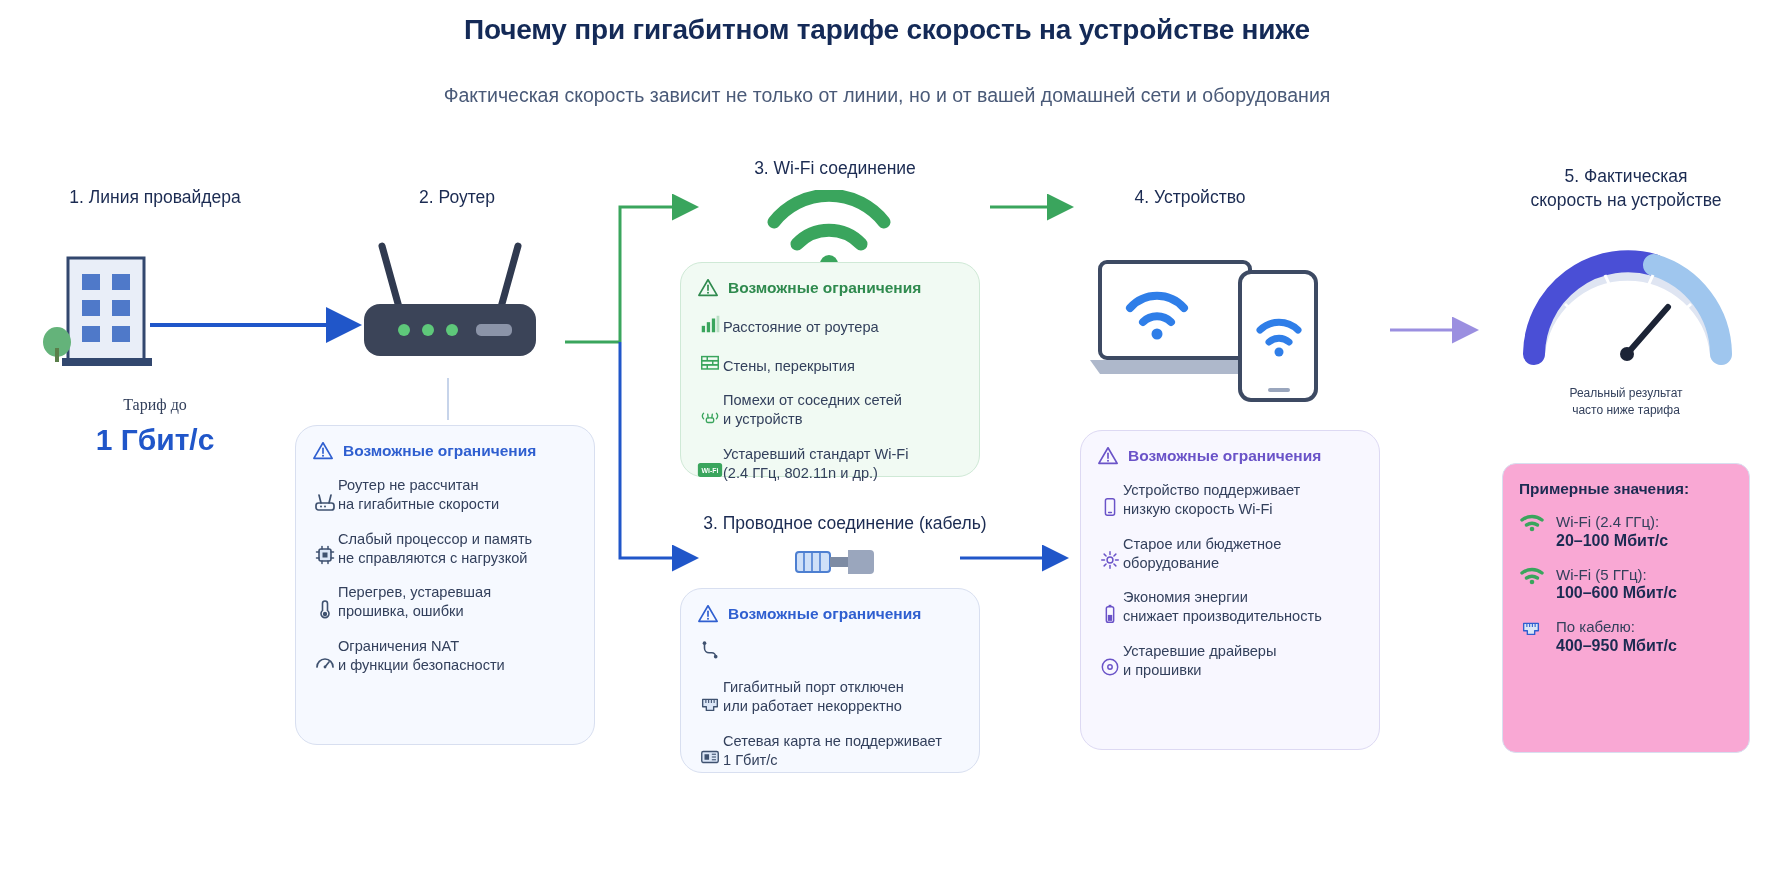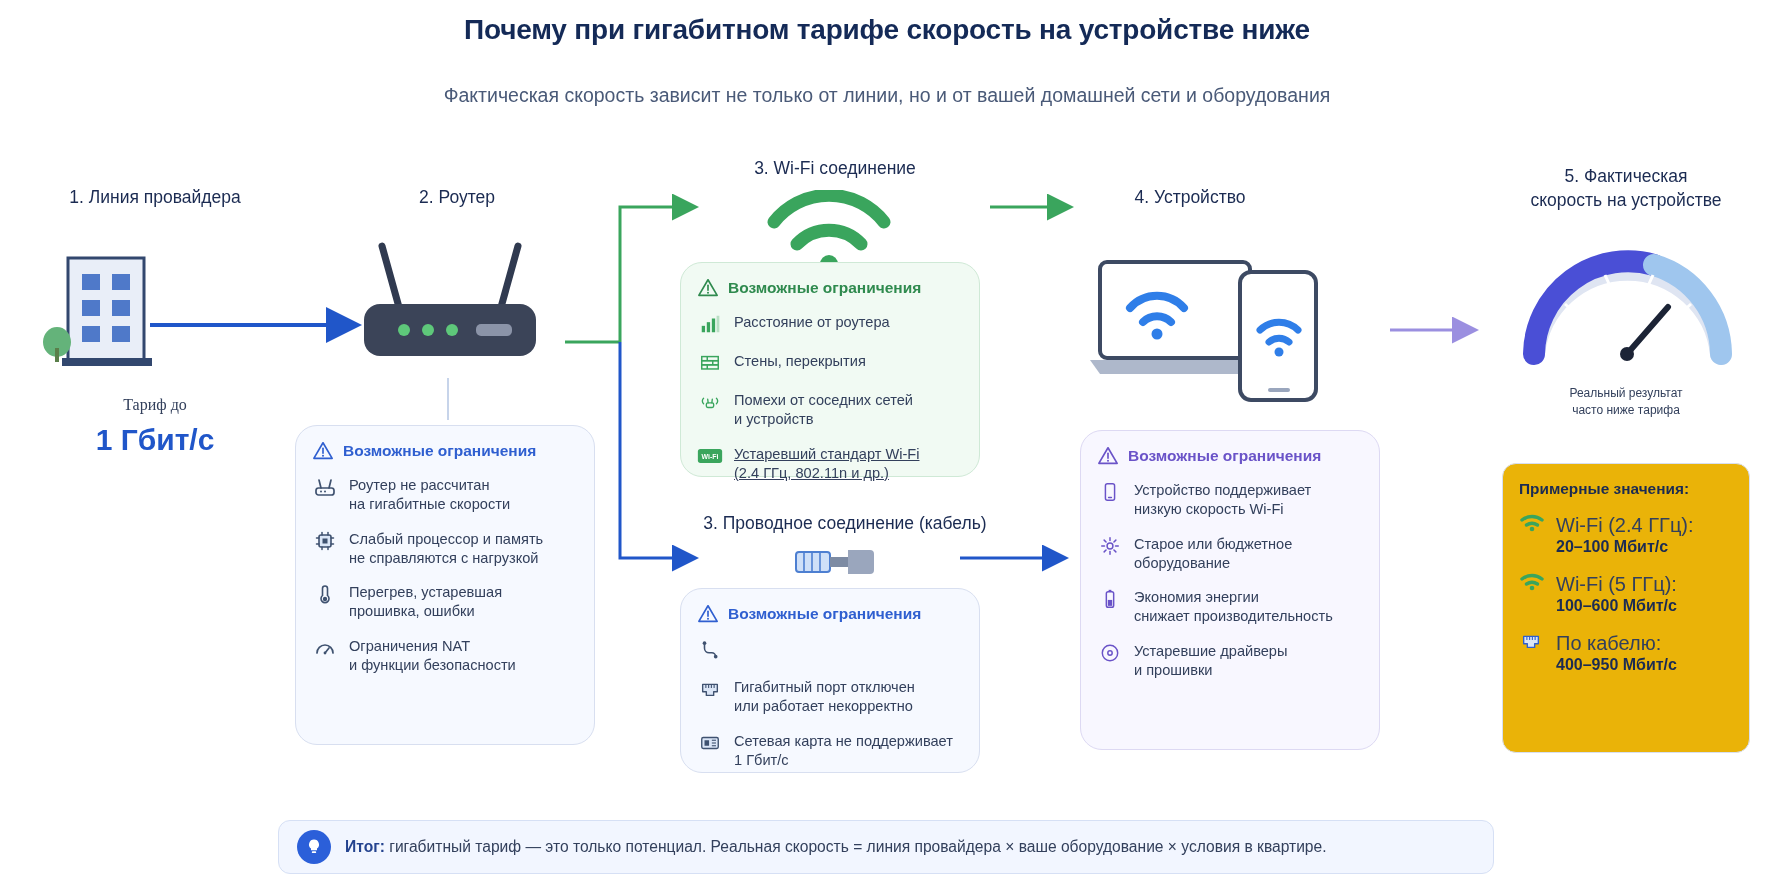--- a/index.html
+++ b/index.html
@@ -49,21 +49,21 @@
 
   .card-head {
     display: flex; align-items: center; gap: 9px;
     font-size: 15.5px; font-weight: bold; color: #2f5fd0;
     margin-bottom: 12px;
   }
   .card.green .card-head { color: #2f8a4e; }
   .card.violet .card-head { color: #6a53c8; }
 
   .row {
-    display: flex; align-items: flex-start; gap: 11px;
+    display: flex; align-items: flex-end; 
     margin-bottom: 13px;
     font-size: 14.6px; line-height: 1.32; color: #33405c;
   }
   .row:last-child { margin-bottom: 0; }
   .row .ico { flex: 0 0 auto; width: 26px; height: 26px; display:flex; align-items:center; justify-content:center; }
   .row .txt { padding-top: 2px; }
 
   
   .footer {
     position: absolute; left: 278px; top: 820px; width: 1216px; height: 54px;
@@ -74,27 +74,27 @@
     width: 34px; height: 34px; border-radius: 50%;
     background: #2b5fd9; display:flex; align-items:center; justify-content:center;
     flex: 0 0 auto;
   }
   .footer .ftext { font-size: 15.6px; color: #33405c; }
   .footer .ftext b { color: #24438f; }
 
   
   .values {
     position: absolute; left: 1502px; top: 463px; width: 248px; height: 290px;
-    background: #eab308; border: 1px solid #d8dff0; border-radius: 14px;
+    background: #f9a8d4; border: 1px solid #d8dff0; border-radius: 14px;
     padding: 16px 16px;
   }
   .values h4 { margin: 0 0 14px 0; font-size: 15.4px; color: #1b2b52; font-weight: bold; }
   .vrow { display: flex; align-items: flex-start; gap: 11px; margin-bottom: 15px; }
   .vrow .ico { flex: 0 0 auto; width: 26px; }
-  .vrow .vl { font-size: 20px; color: #33405c; line-height: 1.3; }
+  .vrow .vl { font-size: 15px; color: #33405c; line-height: 1.3; }
   .vrow .vv { font-size: 16px; font-weight: bold; color: #1b2b52; }
 
   
   .tariff-label { position: absolute; left: 60px; top: 396px; width: 190px; text-align:center; font-size: 16px; color:#33405c;font-family:Liberation Serif, serif; }
   .tariff-value { position: absolute; left: 60px; top: 423px; width: 190px; text-align:center; font-size: 30px; font-weight: bold; color:#2056c9; }
 
   .real-res { position:absolute; left:1486px; top:385px; width: 280px; text-align:center; font-size: 12px; color:#33405c; line-height: 1.4;}
 
   svg.layer { position: absolute; left: 0; top: 0; width: 1774px; height: 887px; pointer-events: none; }
   .node-svg { position: absolute; }
@@ -291,21 +291,21 @@
       <span class="txt" style="white-space:pre-line;">Помехи от соседних сетей
 и устройств</span>
     </div>
     <div class="row">
       <span class="ico">
         <svg width="26" height="20" viewBox="0 0 30 20">
             <rect x="1" y="2" width="28" height="16" rx="3" fill="#3aa55d"></rect>
             <text x="15" y="13.5" font-size="8" font-family="Liberation Sans, sans-serif" fill="#ffffff" text-anchor="middle" font-weight="bold">Wi-Fi</text>
           </svg>
       </span>
-      <span class="txt" style="white-space:pre-line;text-decoration:underline;">Устаревший стандарт Wi-Fi
+      <span class="txt" style="white-space:pre-line;">Устаревший стандарт Wi-Fi
 (2.4 ГГц, 802.11n и др.)</span>
     </div>
   </div>
 
   <svg class="node-svg" style="left:790px; top:540px;" width="100" height="44" viewBox="0 0 100 44">
     <rect x="6" y="12" width="34" height="20" rx="3" fill="#cfe0f8" stroke="#4d7fd1" stroke-width="2"></rect>
     <line x1="14" y1="12" x2="14" y2="32" stroke="#4d7fd1" stroke-width="1.6"></line>
     <line x1="22" y1="12" x2="22" y2="32" stroke="#4d7fd1" stroke-width="1.6"></line>
     <line x1="30" y1="12" x2="30" y2="32" stroke="#4d7fd1" stroke-width="1.6"></line>
     <rect x="40" y="17" width="18" height="10" fill="#7d8ba3"></rect>
@@ -496,25 +496,14 @@
             </g>
           </svg>
       </span>
       <span>
         <span class="vl">По кабелю:</span><br>
         <span class="vv">400–950 Мбит/с</span>
       </span>
     </div>
   </div>
 
-  <div class="footer">
-    <span class="bulb">
-      <svg width="20" height="20" viewBox="0 0 24 24">
-          <path d="M12 3 a6 6 0 0 1 3.6 10.8 V16 h-7.2 v-2.2 A6 6 0 0 1 12 3z" fill="#ffffff"></path>
-          <rect x="9.4" y="17.2" width="5.2" height="2" rx="1" fill="#ffffff"></rect>
-        </svg>
-    </span>
-    <span class="ftext">
-      <b>Итог:</b><span> гигабитный тариф — это только потенциал. Реальная скорость = линия провайдера × ваше оборудование × условия в квартире.</span>
-    </span>
-  </div>
 
 </div>
 
 </body></html>

